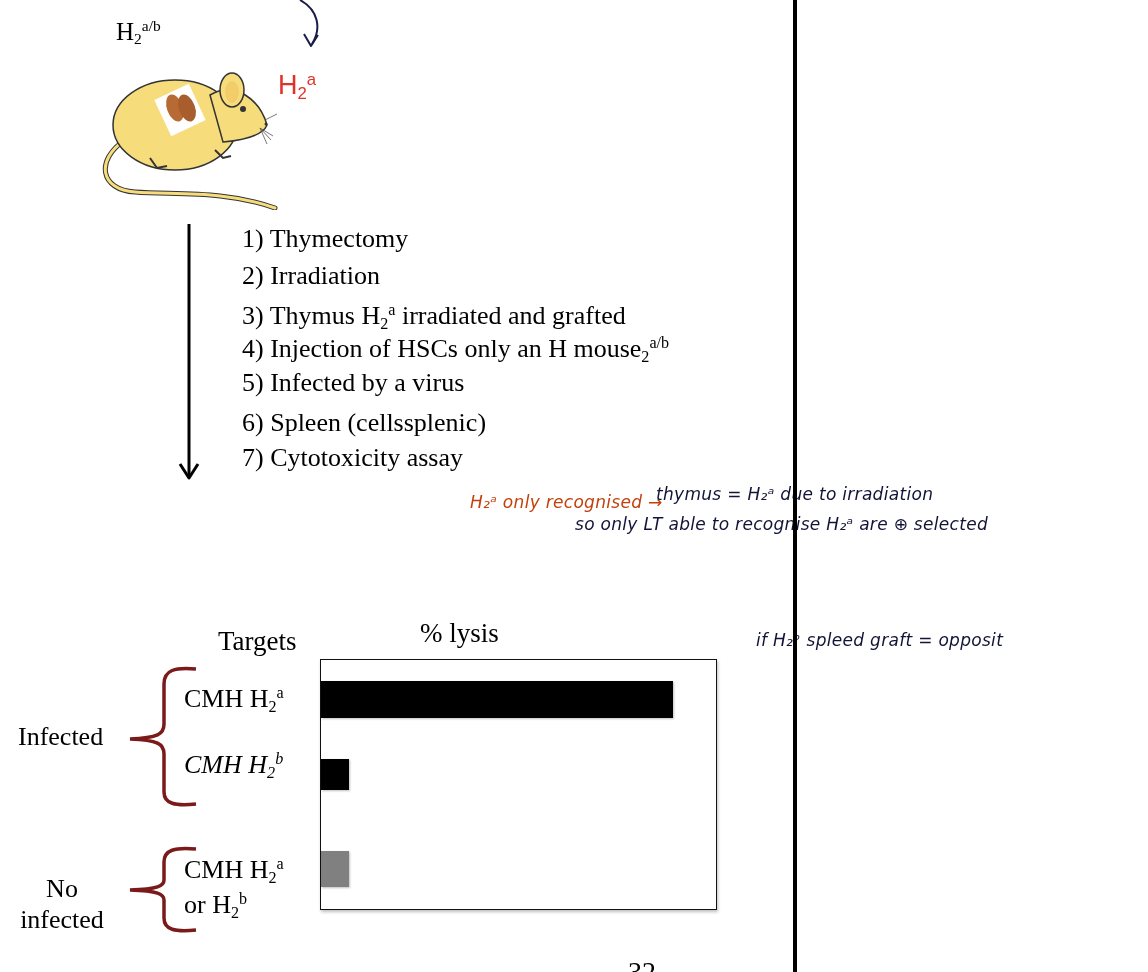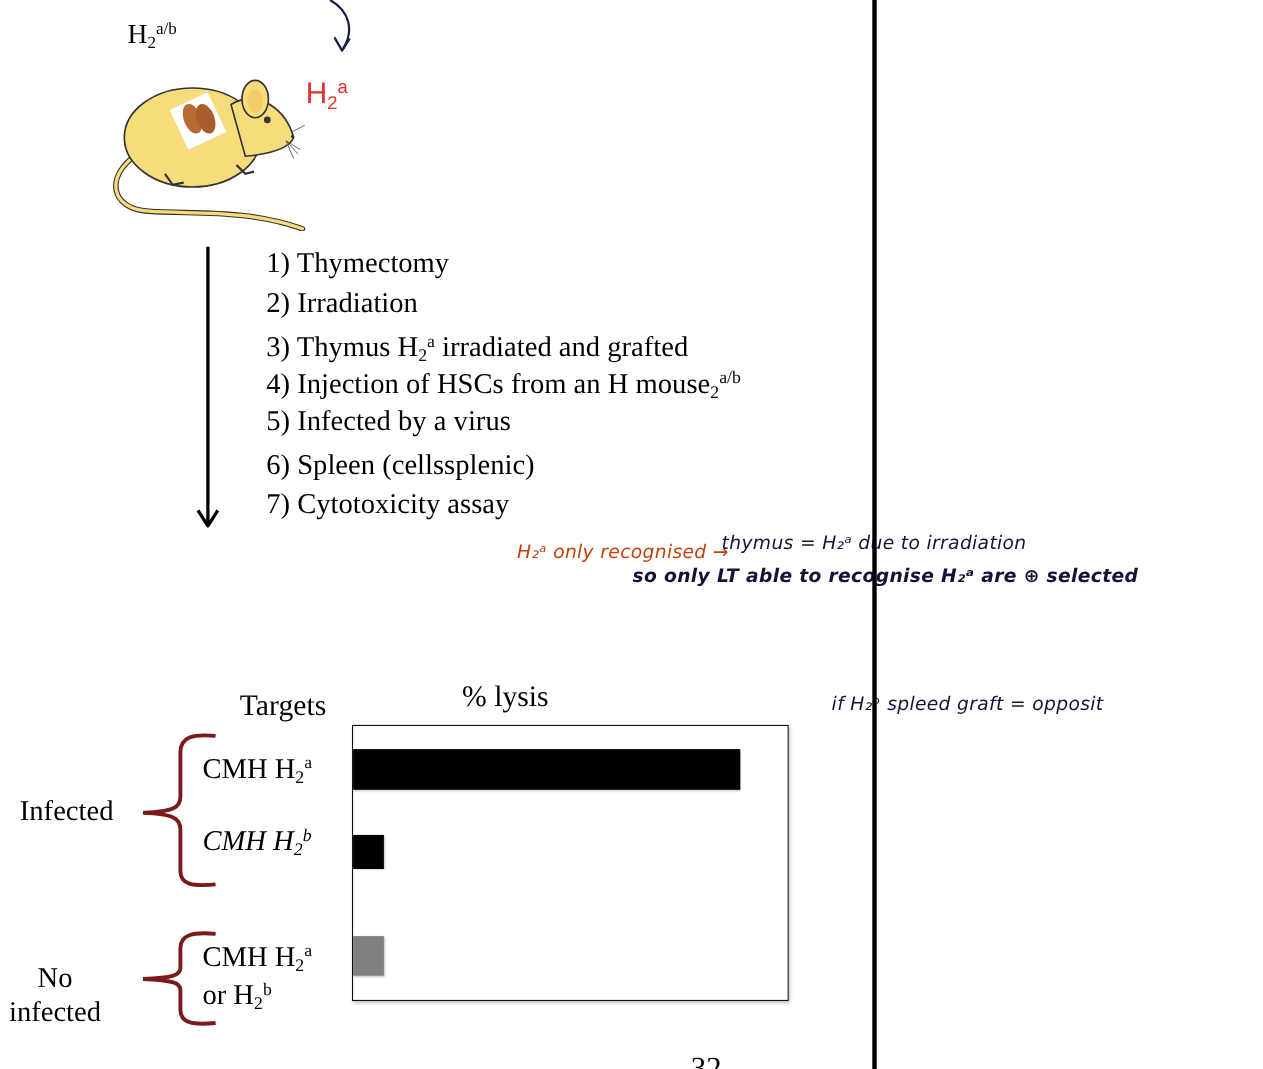--- a/index.html
+++ b/index.html
@@ -25,21 +25,21 @@
     .step { position: absolute; white-space: nowrap; left: 0; }
 
     
     .hand {
       position: absolute; white-space: nowrap;
       font-family: "DejaVu Sans", sans-serif; font-style: oblique;
       font-size: 17px; font-weight: 300; letter-spacing: 0.3px;
     }
     #note1-pink { left: 470px; top: 492px; color: #c2410c; }
     #note1-dark { left: 656px; top: 484px; color: #121437; }
-    #note2 { left: 575px; top: 514px; color: #121437; font-weight: bold; }
+    #note2 { left: 575px; top: 514px; color: #121437; }
     #note3 { left: 756px; top: 630px; color: #121437; }
 
     
     #divider { left: 793px; top: 0; width: 4px; height: 972px; background: #000; }
 
     
     #targets-title { left: 218px; top: 626px; font-size: 27px; }
     #lysis-title { left: 420px; top: 618px; font-size: 27px; }
     #chart-box { left: 320px; top: 659px; width: 397px; height: 251px; border: 1.5px solid #111; box-sizing: border-box; box-shadow: 1px 2px 3px rgba(0,0,0,0.25); }
     .bar { position: absolute; left: 0; box-shadow: 1px 1px 2px rgba(0,0,0,0.25); }
@@ -89,38 +89,38 @@
 
 <svg id="timeline-arrow" class="abs" width="22" height="258" viewBox="0 0 22 258">
   <line x1="11" y1="0" x2="11" y2="252" stroke="#000" stroke-width="3"></line>
   <path d="M 2 240 L 11 254 L 20 240" fill="none" stroke="#000" stroke-width="3" stroke-linejoin="round"></path>
 </svg>
 
 <div id="steps" class="abs">
   <div class="step" style="top:0px"><span>1)</span> <span>Thymectomy</span></div>
   <div class="step" style="top:37px"><span>2)</span> <span>Irradiation</span></div>
   <div class="step" style="top:77px"><span>3)</span> <span>Thymus H</span><sub>2</sub><sup>a</sup><span> irradiated and grafted</span></div>
-  <div class="step" style="top:110px"><span>4)</span> <span>Injection of HSCs from an H mouse</span><sub>2</sub><sup>a/b</sup></div>
+  <div class="step" style="top:110px"><span>4)</span> <span>Injection of HSCs only an H mouse</span><sub>2</sub><sup>a/b</sup></div>
   <div class="step" style="top:144px"><span>5)</span> <span>Infected by a virus</span></div>
   <div class="step" style="top:184px"><span>6)</span> <span>Spleen (cellssplenic)</span></div>
   <div class="step" style="top:219px"><span>7)</span> <span>Cytotoxicity assay</span></div>
 </div>
 
 <div id="note1-pink" class="hand">H₂ᵃ only recognised →</div>
 <div id="note1-dark" class="hand">thymus = H₂ᵃ due to irradiation</div>
 <div id="note2" class="hand">so only LT able to recognise H₂ᵃ are ⊕ selected</div>
 <div id="note3" class="hand">if H₂ᵇ spleed graft = opposit</div>
 
 <div id="divider" class="abs"></div>
 
 <div id="targets-title" class="abs">Targets</div>
 <div id="lysis-title" class="abs">% lysis</div>
 
 <div class="group-label" style="left:18px; top:722px;">Infected</div>
-<div class="group-label" style="left:0; top:874px; width:100px;"><span>No</span><br><span>infected</span></div>
+<div class="group-label" style="left:12px; top:874px; width:100px;"><span>No</span><br><span>infected</span></div>
 
 <svg class="abs" style="left:120px; top:664px;" width="80" height="145" viewBox="0 0 80 145">
   <path d="M 76 5 C 55 3, 44 6, 44 20 L 44 60 C 44 70, 38 74, 10 75 C 38 76, 44 80, 44 90 L 44 128 C 44 140, 55 142, 76 140" fill="none" stroke="#7a1a1a" stroke-width="3.5"></path>
 </svg>
 <svg class="abs" style="left:120px; top:844px;" width="80" height="92" viewBox="0 0 80 92">
   <path d="M 76 5 C 55 3, 44 6, 44 18 L 44 36 C 44 42, 38 45, 10 46 C 38 47, 44 50, 44 56 L 44 74 C 44 86, 55 88, 76 86" fill="none" stroke="#7a1a1a" stroke-width="3.5"></path>
 </svg>
 
 <div class="target-label" style="left:184px; top:684px;"><span>CMH H</span><sub>2</sub><sup>a</sup></div>
 <div class="target-label" style="left:184px; top:750px;font-style:italic;"><span>CMH H</span><sub>2</sub><sup>b</sup></div>

